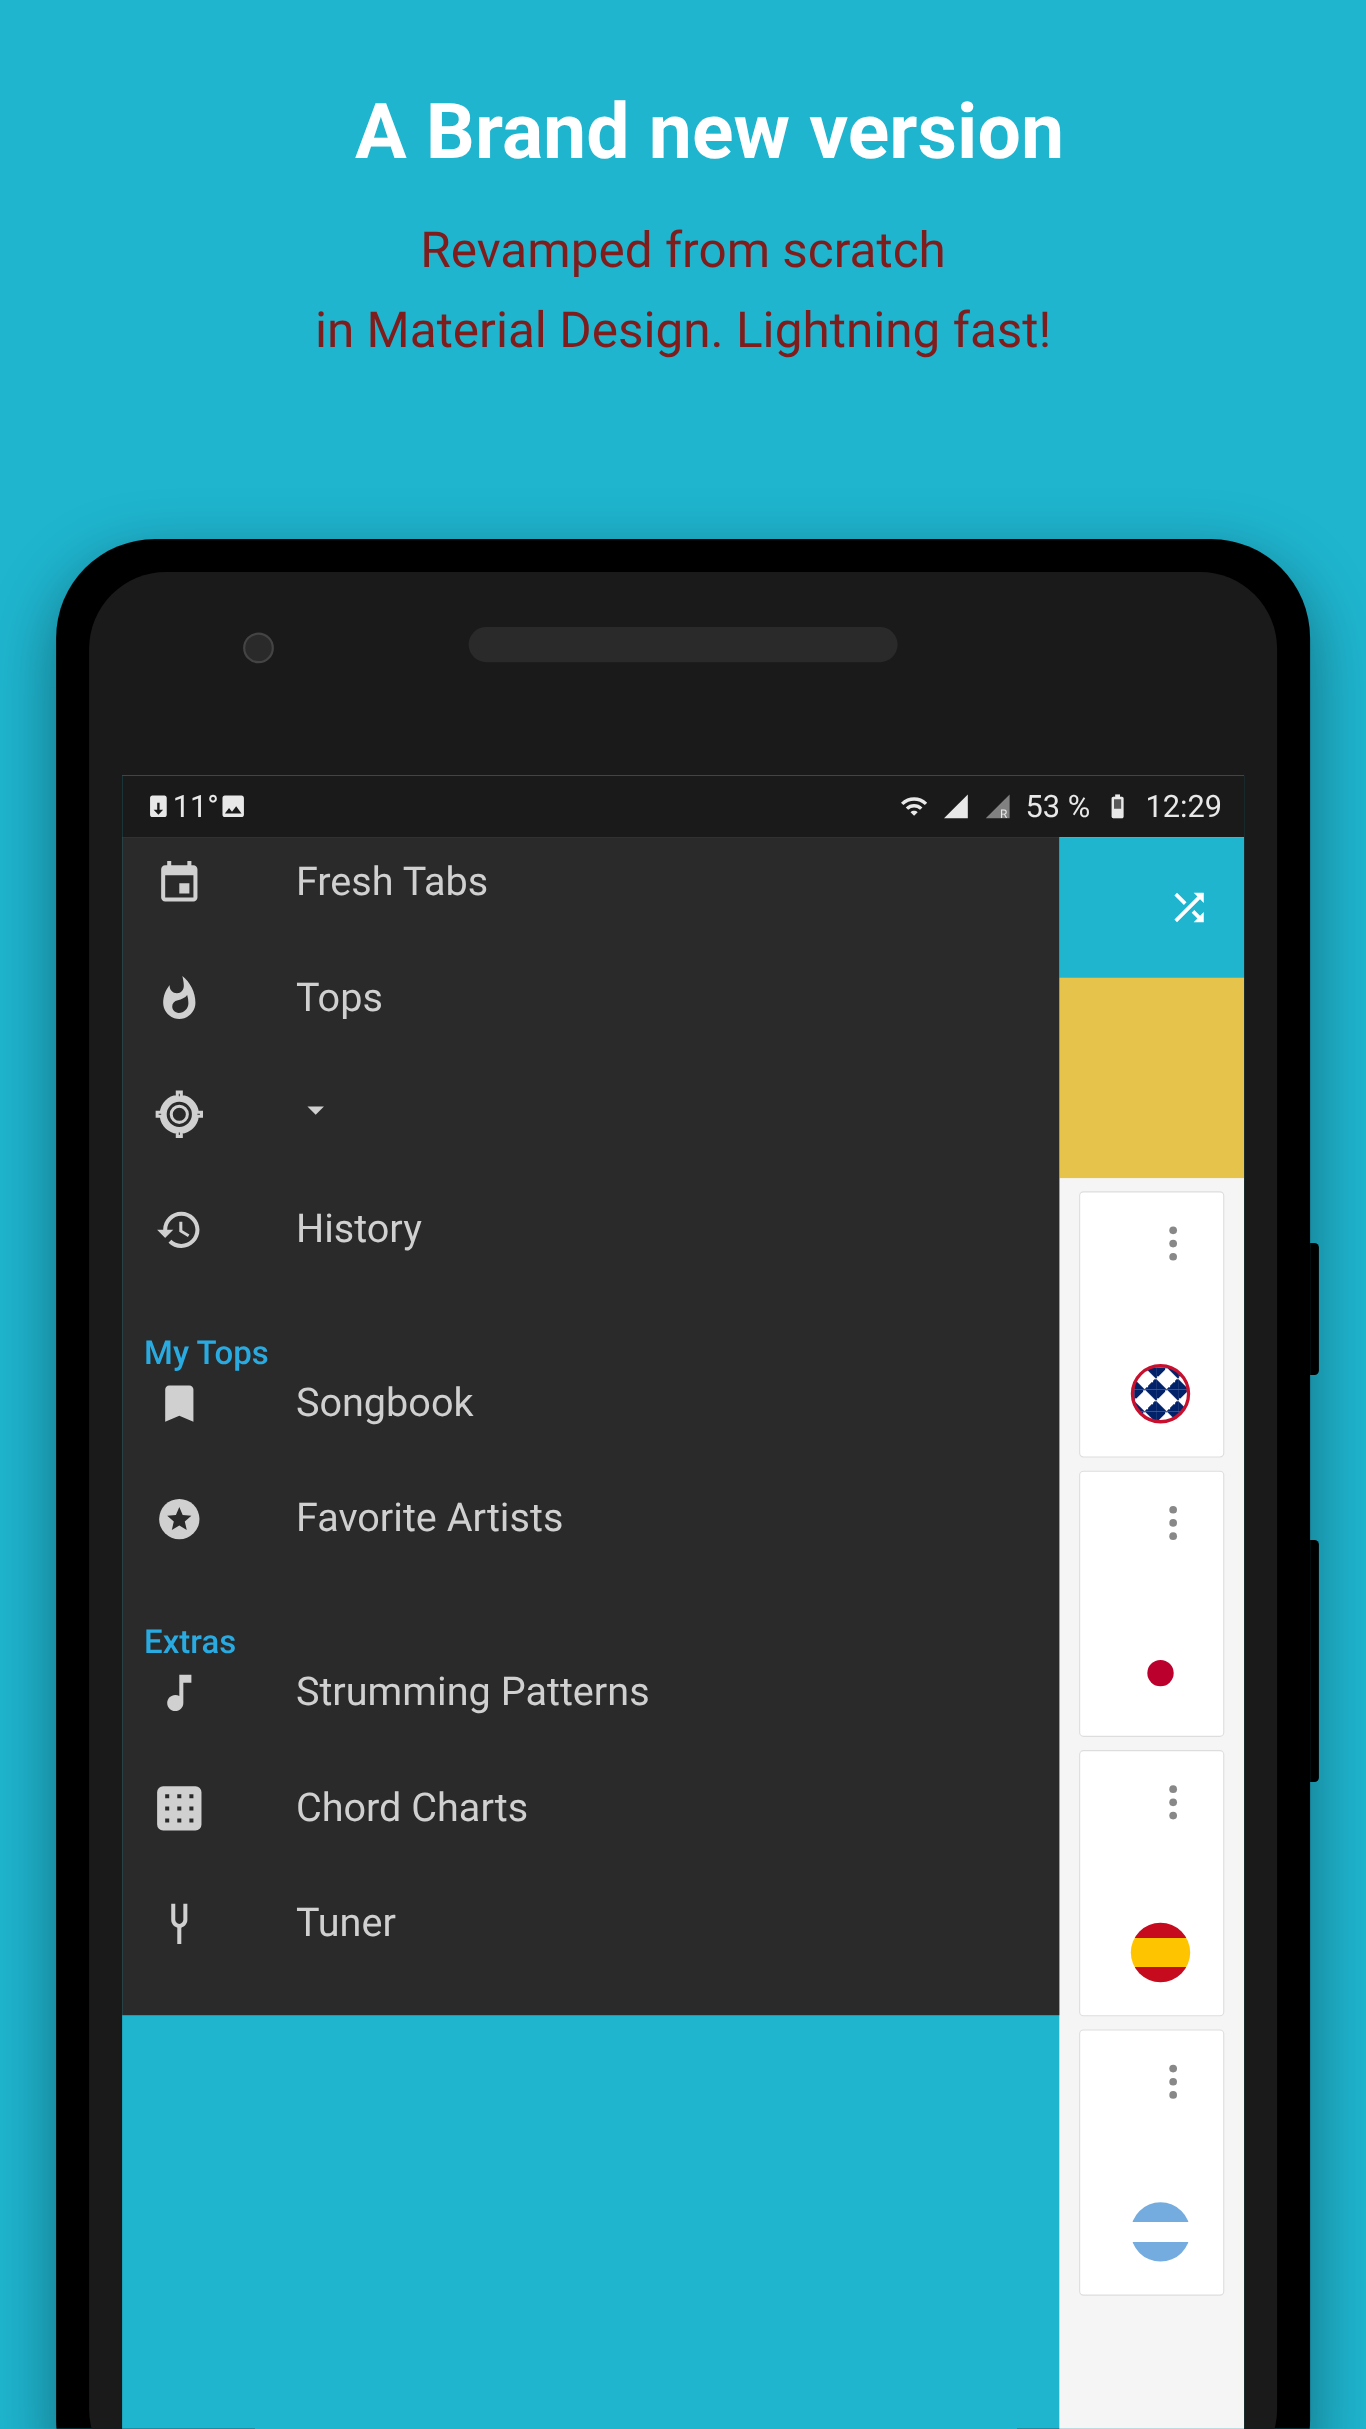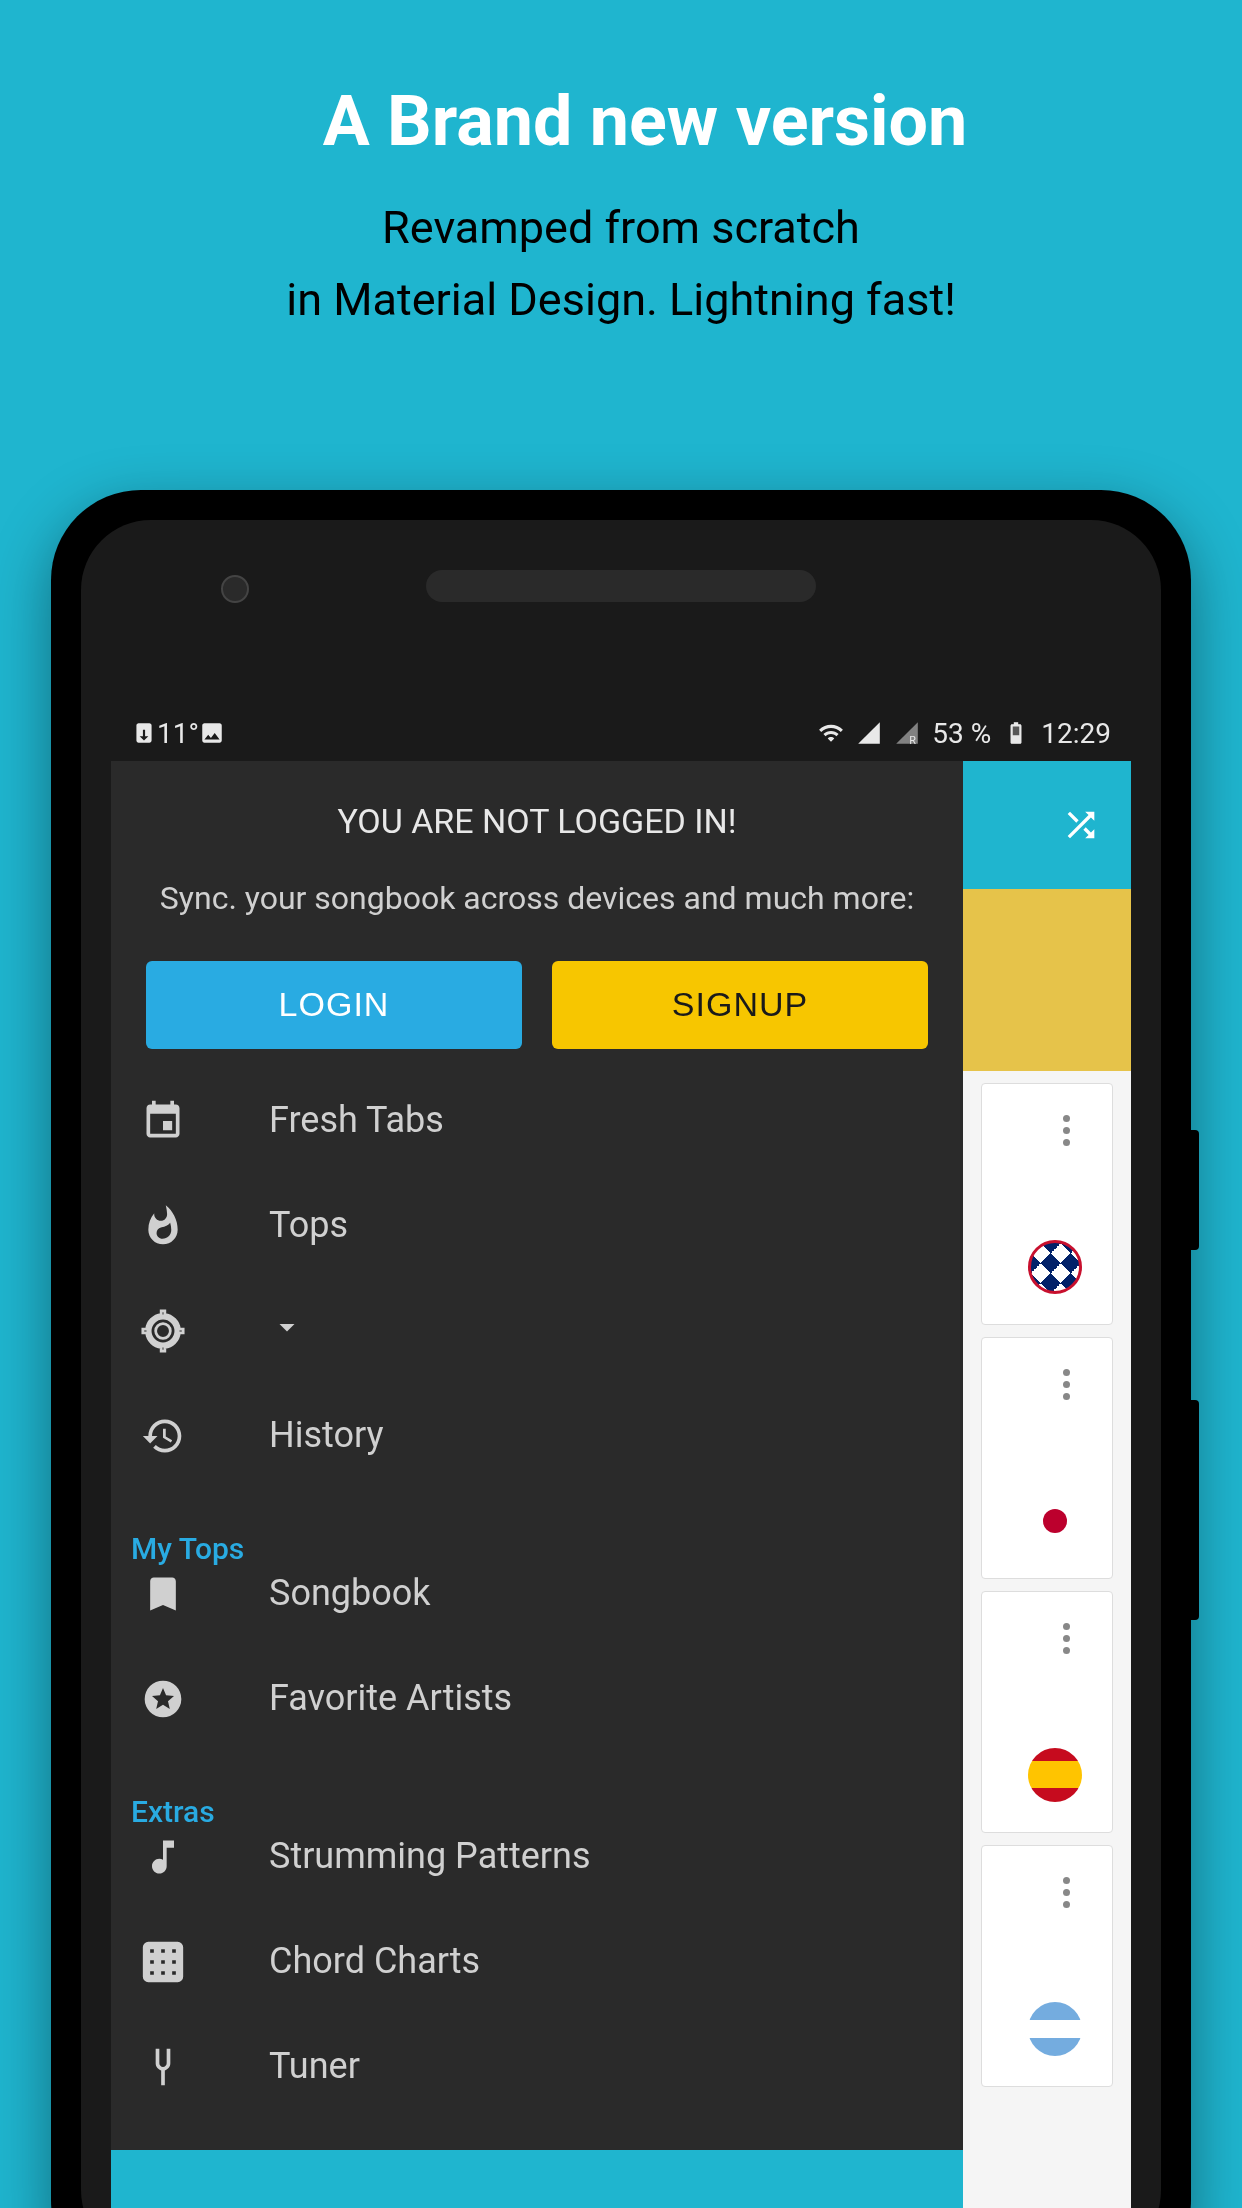--- a/index.html
+++ b/index.html
@@ -20,21 +20,21 @@
 .promo-title {
   color: white;
   font-size: 70px;
   font-weight: 700;
   text-align: center;
   padding-top: 80px;
   margin-left: 48px;
 }
 
 .promo-subtitle {
-  color: #000000;
+  color: #7f1d1d;
   font-size: 45px;
   font-weight: 400;
   text-align: center;
   padding-top: 30px;
   line-height: 1.6;
 }
 
 .phone-frame {
   position: absolute;
   left: 50%;
@@ -404,28 +404,20 @@
           <div class="bg-more">
               <span></span>
               <span></span>
               <span></span>
             </div>
           <div class="flag flag-ar"></div>
         </div>
       </div>
 
       <div class="drawer">
-        <div class="drawer-header">
-          <div class="drawer-title">YOU ARE NOT LOGGED IN!</div>
-          <div class="drawer-subtitle">Sync. your songbook across devices and much more:</div>
-          <div class="button-row">
-            <button class="btn btn-login">LOGIN</button>
-            <button class="btn btn-signup">SIGNUP</button>
-          </div>
-        </div>
 
         <div class="menu-list">
           <div class="menu-item">
             <svg class="menu-icon" viewBox="0 0 24 24">
                 <path d="M17 12h-5v5h5v-5zM16 1v2H8V1H6v2H5c-1.11 0-1.99.9-1.99 2L3 19c0 1.1.89 2 2 2h14c1.1 0 2-.9 2-2V5c0-1.1-.9-2-2-2h-1V1h-2zm3 18H5V8h14v11z"></path>
               </svg>
             <span class="menu-label">Fresh Tabs</span>
           </div>
           <div class="menu-item">
             <svg class="menu-icon" viewBox="0 0 24 24">

